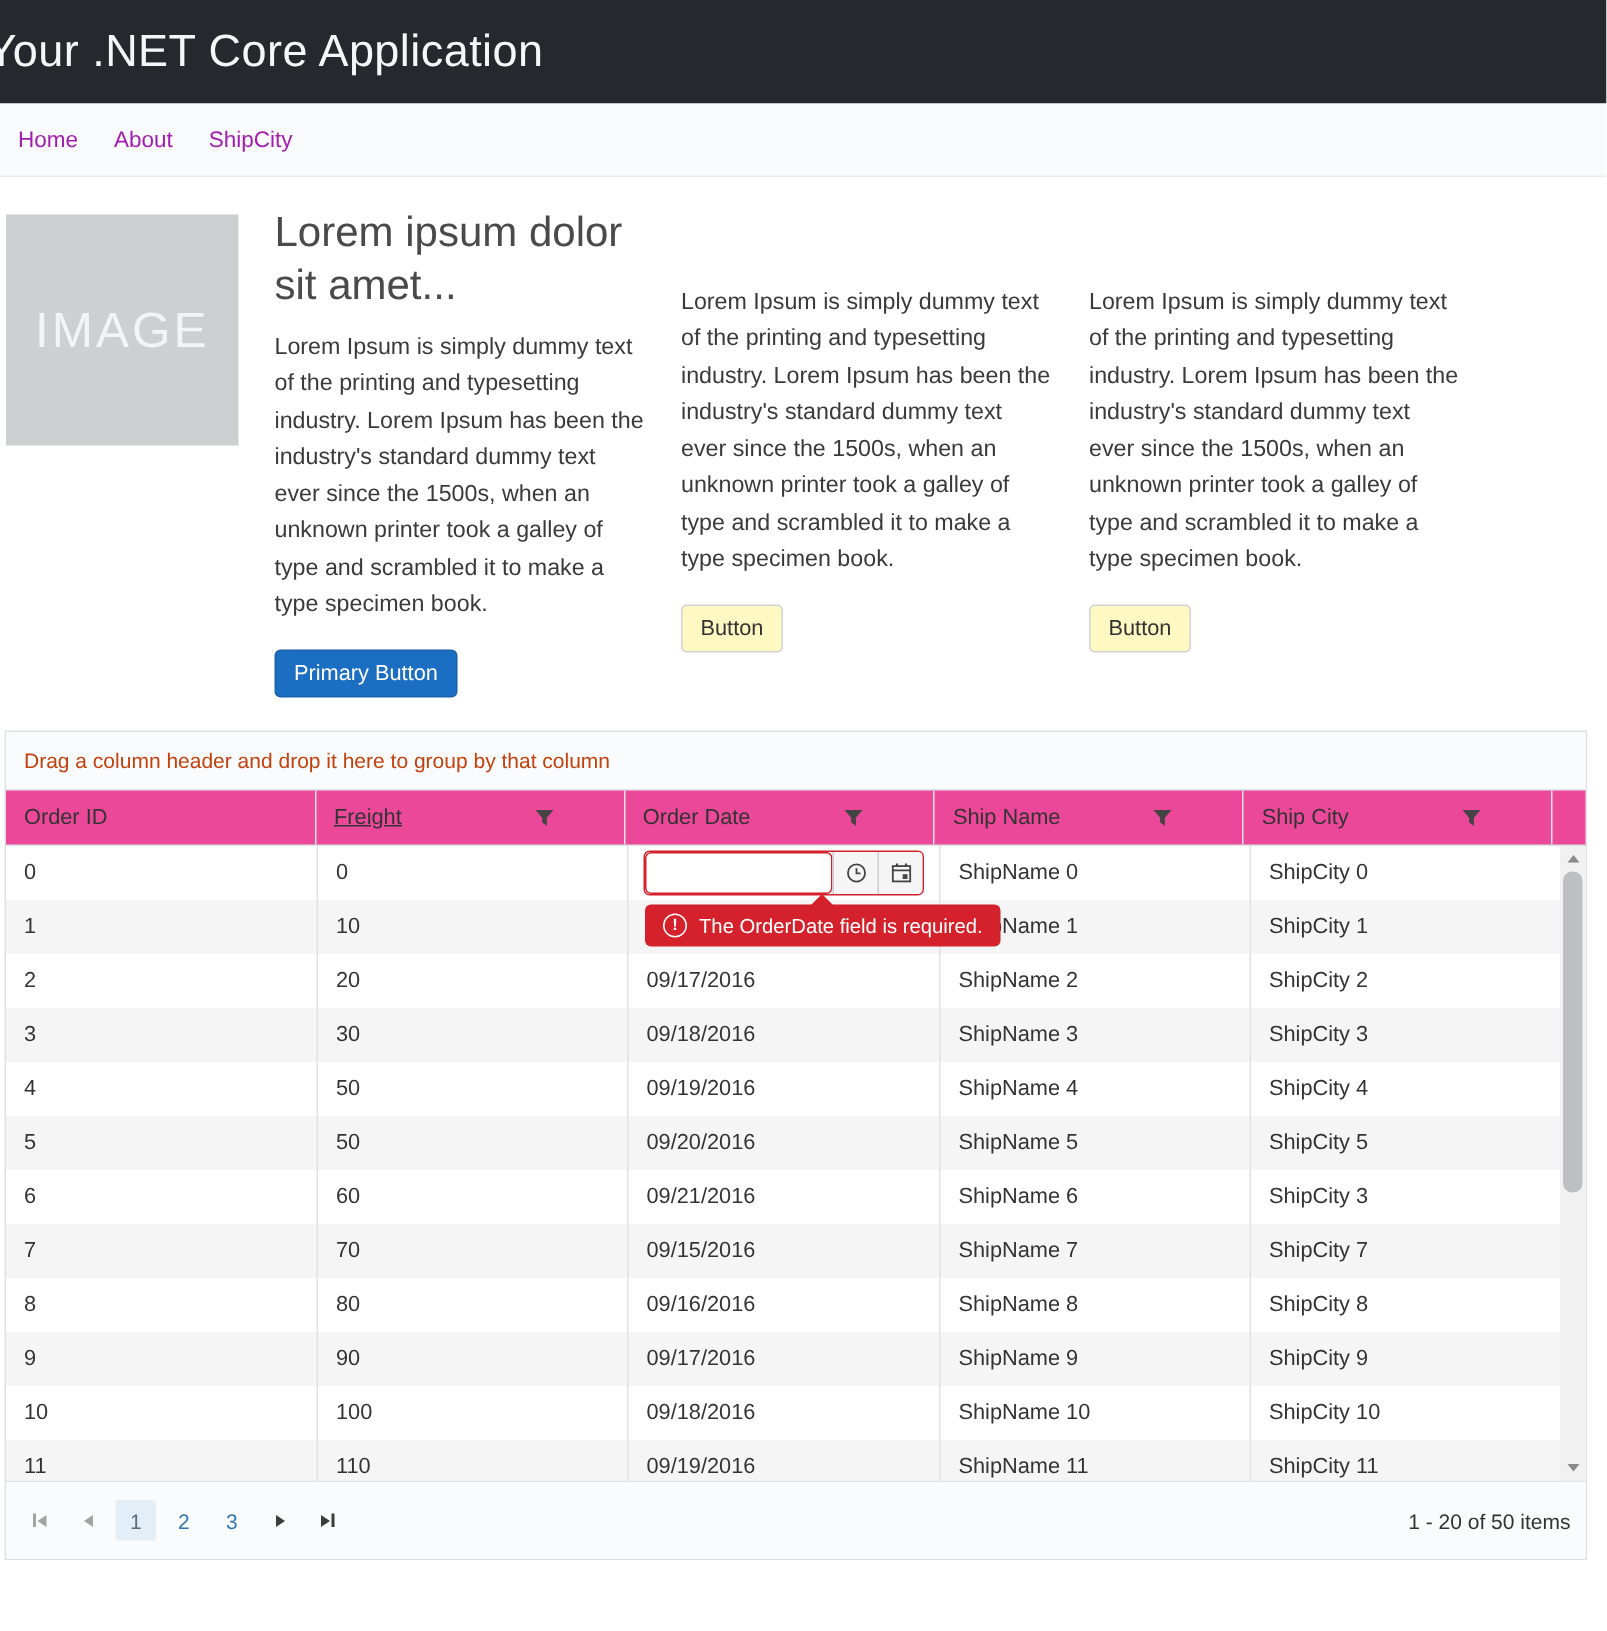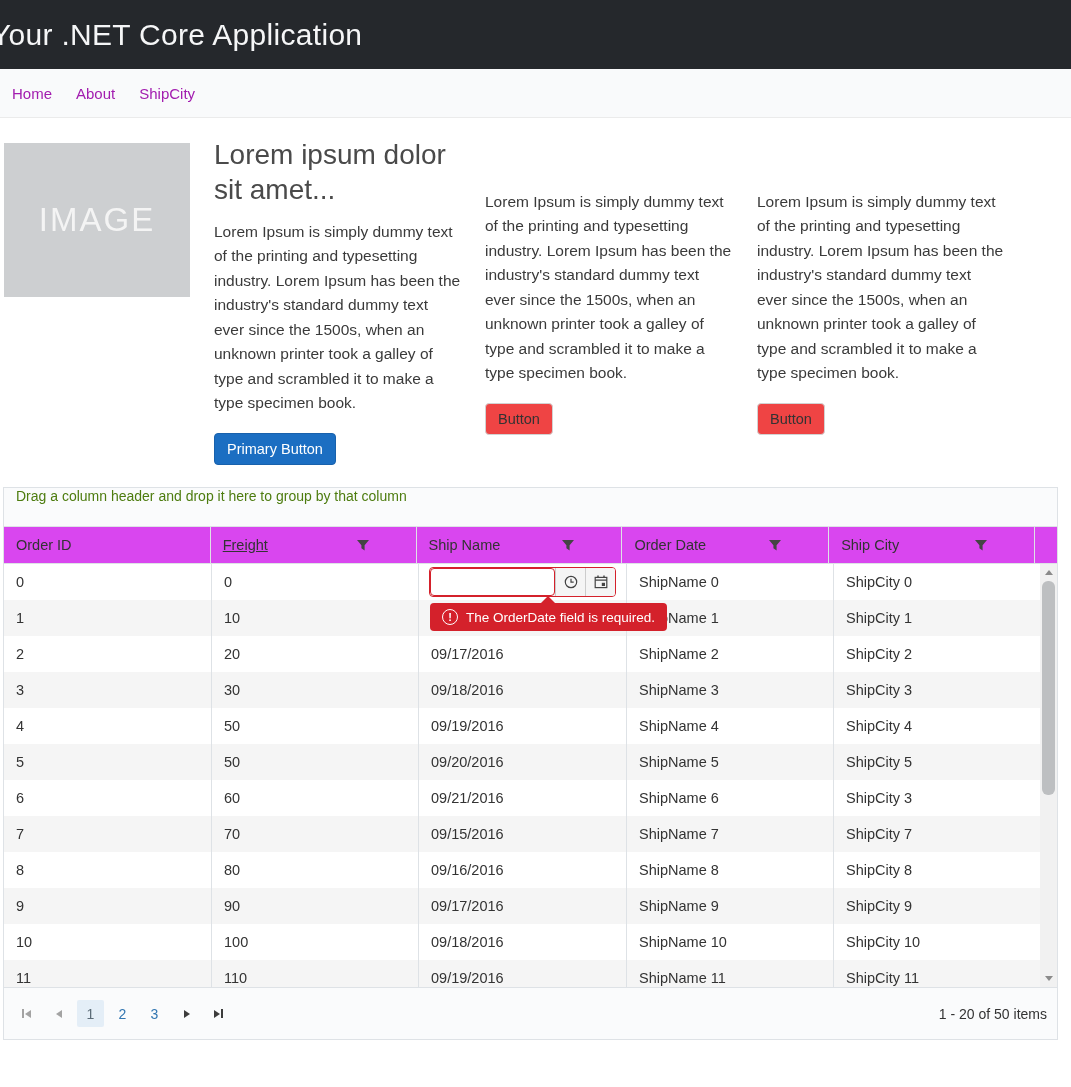--- a/index.html
+++ b/index.html
@@ -11,32 +11,32 @@
     color:#333;
   }
   
   .appbar { height:69px; background:#25282c; display:flex; align-items:center; overflow:hidden; }
   .appbar h1 { margin:0 0 0 -9px; font-size:30px; font-weight:300; color:#f5f6f7; white-space:nowrap; letter-spacing:.3px; }
   
   .navbar { height:49px; background:#f9fafb; border-bottom:1px solid #ebebeb; display:flex; align-items:center; padding-left:12px; }
   .nav-link { font-size:15px; color:#a21caf; text-decoration:none; margin-right:24px; cursor:pointer; }
   
   .hero { height:369px; padding:25px 0 0 4px; display:flex; align-items:flex-start; }
-  .image-box { width:186px; height:154px; background:#cdcfd1; color:#f4f4f4; display:flex; align-items:center; justify-content:center; font-size:33px; letter-spacing:2px; font-weight:300; }
+  .image-box { width:155px; height:154px; background:#cdcfd1; color:#f4f4f4; display:flex; align-items:center; justify-content:center; font-size:33px; letter-spacing:2px; font-weight:300; }
   .hero-col1 { width:247px; margin-left:24px; }
   .hero-heading { margin:-6px 0 13px 0; font-size:28px; font-weight:300; color:#4a4a4a; line-height:1.25; }
   .hero p { margin:0 0 17px 0; font-size:15.5px; line-height:1.58; color:#3a3a3a; }
   .hero-col { width:248px; margin-left:24px; padding-top:47px; }
   .btn { display:inline-block; font-size:14.5px; padding:7px 12px; border-radius:4px; cursor:pointer; font-family:inherit; }
   .btn-primary { background:#1b6ec2; border:1px solid #1861ac; color:#fff; }
-  .btn-default { background:#ef4444; border:1px solid #d2d2d2; color:#333; }
+  .btn-default { background:#fef9c3; border:1px solid #d2d2d2; color:#333; }
   
   .grid { margin:0 13px 0 3px; border:1px solid #dee2e6; font-size:14.5px; }
-  .group-panel { height:39px; background:#fafbfc; border-bottom:1px solid #dee2e6; display:flex; padding-left:12px; font-size:14px; color:#4d7c0f; }
-  .grid-header { display:flex; height:37px; background:#d946ef; border-bottom:1px solid #dee2e6;gap:32px; }
+  .group-panel { height:39px; background:#fafbfc; border-bottom:1px solid #dee2e6; display:flex; align-items:center; padding-left:12px; font-size:14px; color:#c2410c; }
+  .grid-header { display:flex; height:37px; background:#ec4899; border-bottom:1px solid #dee2e6;gap:32px; }
   .hcell { display:flex; align-items:center; justify-content:space-between; padding:0 10px 0 12px; }
   .hcell + .hcell { border-left:1px solid #dee2e6; }
   .hcell.c0 { width:207px; } .hcell.c1 { width:207px;text-decoration:underline; } .hcell.c2 { width:208px; }
   .hcell.c3 { width:207px; } .hcell.c4 { width:207px;text-align:center; } .hcell.spacer { flex:1; }
   .hcell .hlabel { cursor:pointer; }
   .filter-btn { width:22px; height:22px; display:flex; align-items:center; justify-content:center; cursor:pointer; }
   .grid-body { position:relative; height:423px; overflow:hidden; }
   .grid-body table { border-collapse:separate; border-spacing:0; table-layout:fixed; width:1036px; }
   .grid-body td { height:36px; padding:0 12px; overflow:hidden; white-space:nowrap; color:#333; }
   .grid-body td:not(:first-child) { border-left:1px solid #dee2e6; }
@@ -114,30 +114,30 @@
       <span class="hlabel">Order ID</span>
     </div>
     <div class="hcell c1">
       <span class="hlabel">Freight</span>
       <span class="filter-btn">
         <svg width="14" height="14" viewBox="0 0 14 14">
             <polygon points="1,2 13,2 8.6,7.2 8.6,12.6 5.4,10.2 5.4,7.2" fill="#444"></polygon>
           </svg>
       </span>
     </div>
-    <div class="hcell c3">
-      <span class="hlabel">Ship Name</span>
+    <div class="hcell c2">
+      <span class="hlabel">Order Date</span>
       <span class="filter-btn">
         <svg width="14" height="14" viewBox="0 0 14 14">
             <polygon points="1,2 13,2 8.6,7.2 8.6,12.6 5.4,10.2 5.4,7.2" fill="#444"></polygon>
           </svg>
       </span>
     </div>
-    <div class="hcell c2">
-      <span class="hlabel">Order Date</span>
+    <div class="hcell c3">
+      <span class="hlabel">Ship Name</span>
       <span class="filter-btn">
         <svg width="14" height="14" viewBox="0 0 14 14">
             <polygon points="1,2 13,2 8.6,7.2 8.6,12.6 5.4,10.2 5.4,7.2" fill="#444"></polygon>
           </svg>
       </span>
     </div>
     <div class="hcell c4">
       <span class="hlabel">Ship City</span>
       <span class="filter-btn">
         <svg width="14" height="14" viewBox="0 0 14 14">

